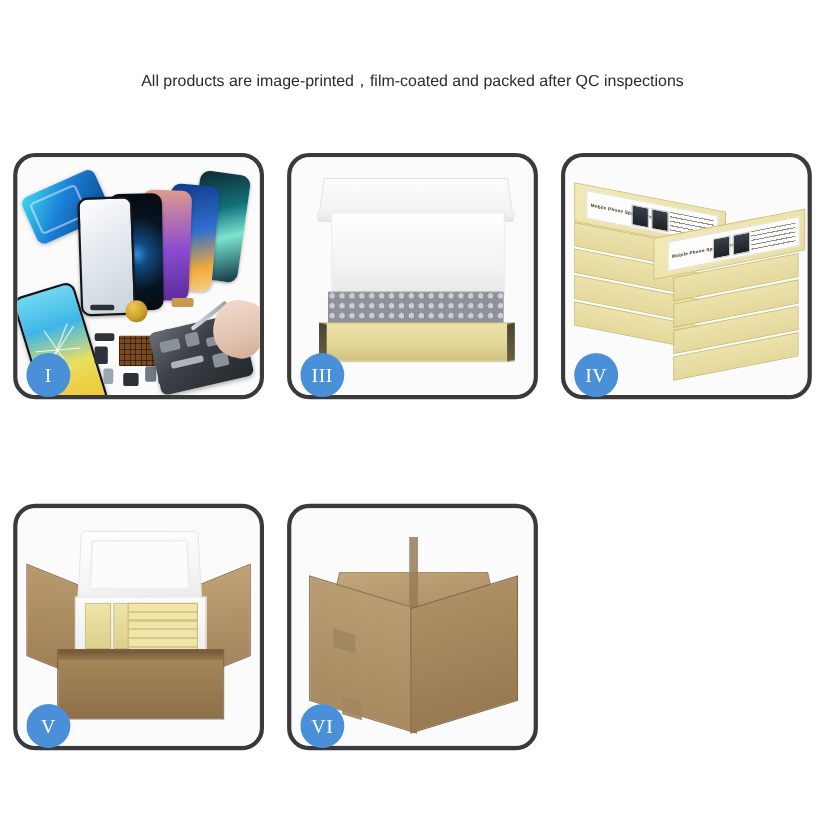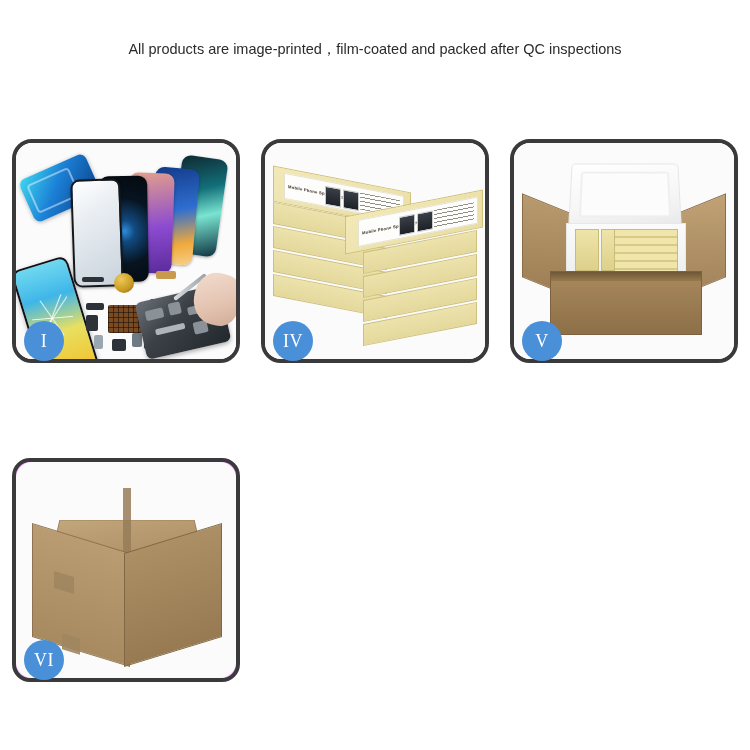--- a/index.html
+++ b/index.html
@@ -36,21 +36,21 @@
     color: #1a1a1a;
     line-height: 44px;
     white-space: nowrap;
   }
   .subtitle {
     font-family: "Liberation Sans", sans-serif;
     font-size: 14.5px;
     font-weight: 400;
     color: #2b2b2b;
     line-height: 22px;
-    margin-top: 0;
+    margin-top: 25px;
     white-space: nowrap;
   }
 
   
   .grid {
     position: absolute;
     top: 139px;
     left: 12px;
     width: 726px;
     display: grid;
@@ -376,21 +376,21 @@
     border: 1px solid #c9bb78;
   }
   .v-cards2 {
     position: absolute; left: 100px; top: 86px;
     width: 62px; height: 42px;
     background: repeating-linear-gradient(180deg,#f0e5aa 0 6px, #d8ca85 6px 8px);
     border: 1px solid #c9bb78;
   }
 
   
-  .p6 { background: #f0abfc; border-radius: 18px; }
+  .p6 { background: #f0abfc; }
   .c6 { position: absolute; left: 16px; top: 24px; width: 190px; height: 170px; }
   .c6-top {
     position: absolute; left: 18px; top: 0;
     width: 152px; height: 72px;
     background: linear-gradient(160deg,#c2a67c 0%,#ab8d62 100%);
     transform: perspective(420px) rotateX(52deg);
     transform-origin: bottom center;
     border: 1px solid #9b7d54;
   }
   .c6-top::after {
@@ -462,20 +462,29 @@
           <i class="chip" style="left:14px;top:30px;width:30px;height:6px;background:#aeb4ba;"></i>
           <i class="chip" style="left:52px;top:32px;width:14px;height:12px;"></i>
         </div>
         <div class="tweezer"></div>
         <div class="hand"></div>
       </div>
       <div class="badge">I</div>
     </div>
 
 
+    <div class="panel p3">
+      <div class="panel-inner">
+        <div class="b3-lid"></div>
+        <div class="b3-foam"></div>
+        <div class="b3-wrap"></div>
+        <div class="b3-front"></div>
+      </div>
+      <div class="badge">III</div>
+    </div>
 
     <div class="panel p4">
       <div class="panel-inner">
         <div class="stack">
 
           <div class="kbox" style="left:2px;top:56px;width:112px;height:20px;transform:skewY(11deg);"></div>
           <div class="kbox" style="left:2px;top:80px;width:112px;height:20px;transform:skewY(11deg);"></div>
           <div class="kbox" style="left:2px;top:104px;width:112px;height:20px;transform:skewY(11deg);"></div>
           <div class="kbox" style="left:2px;top:128px;width:112px;height:20px;transform:skewY(11deg);"></div>
 

